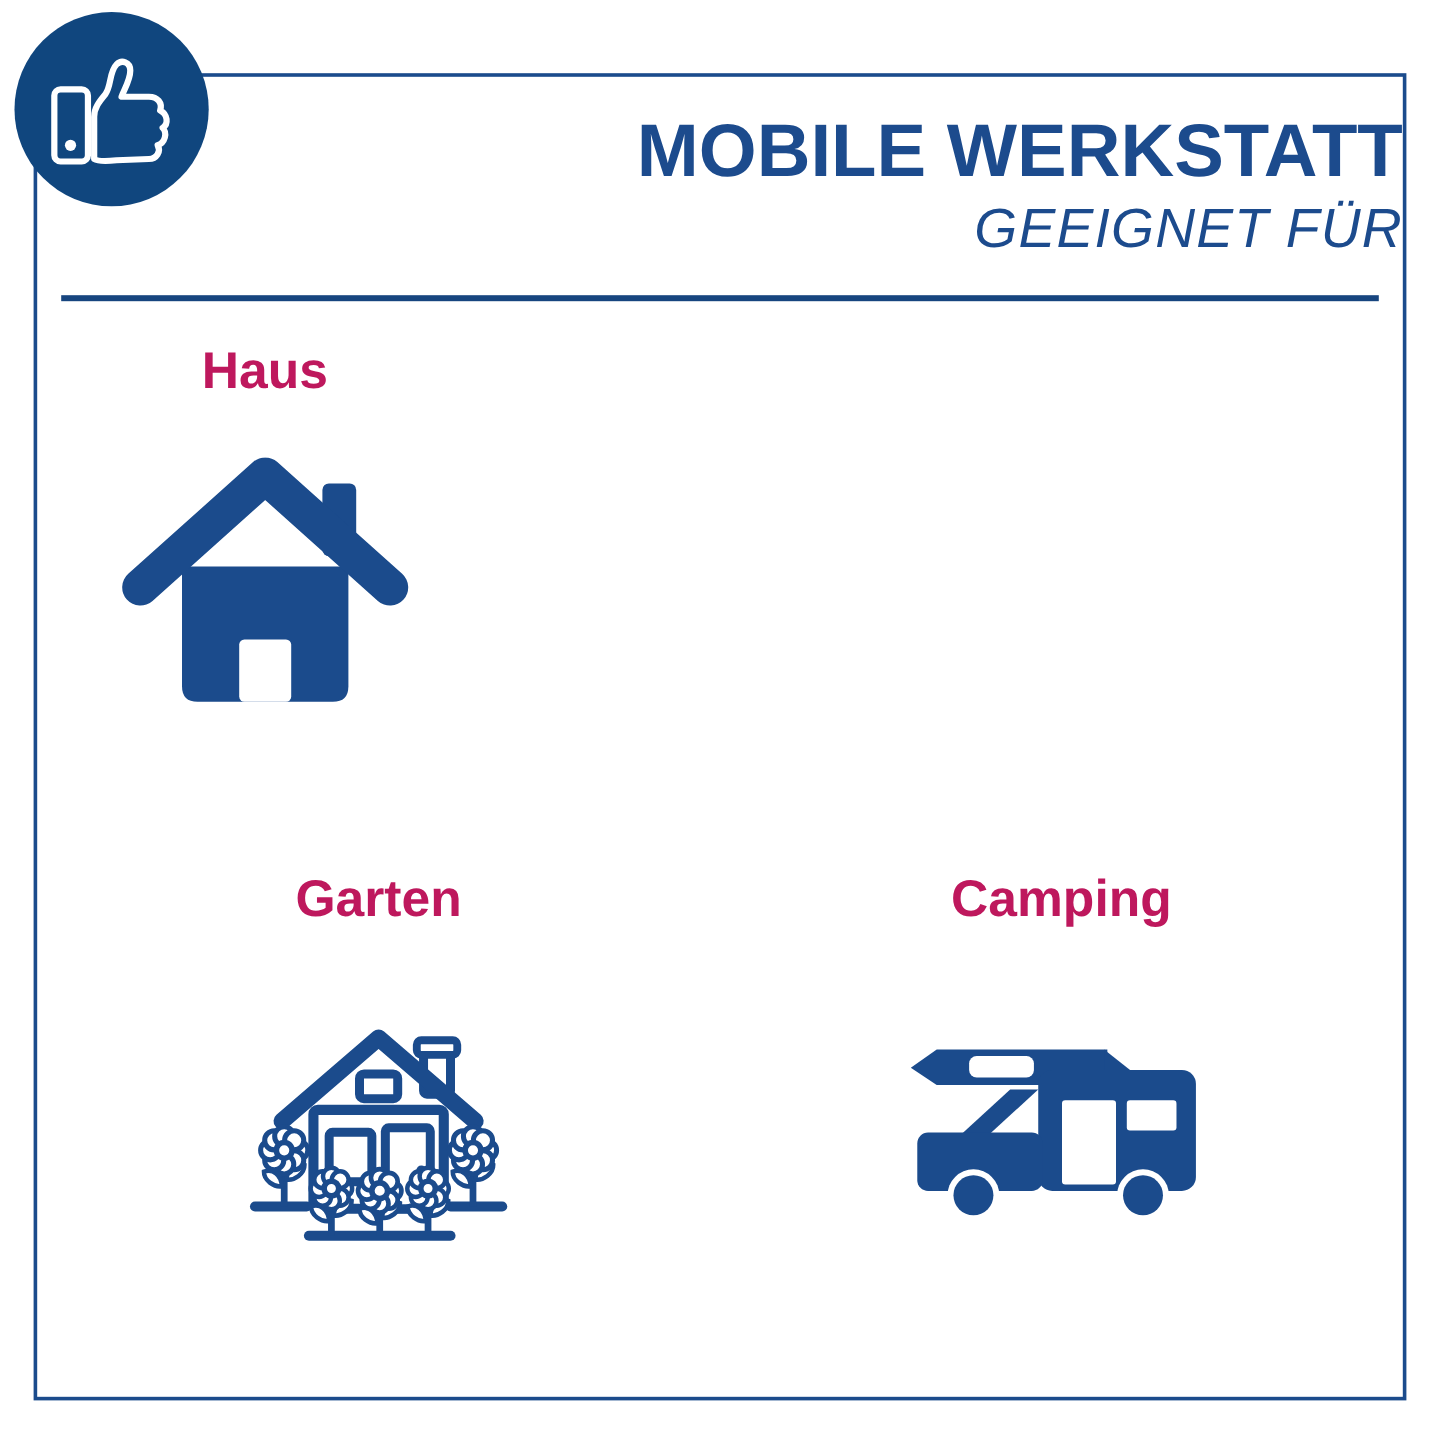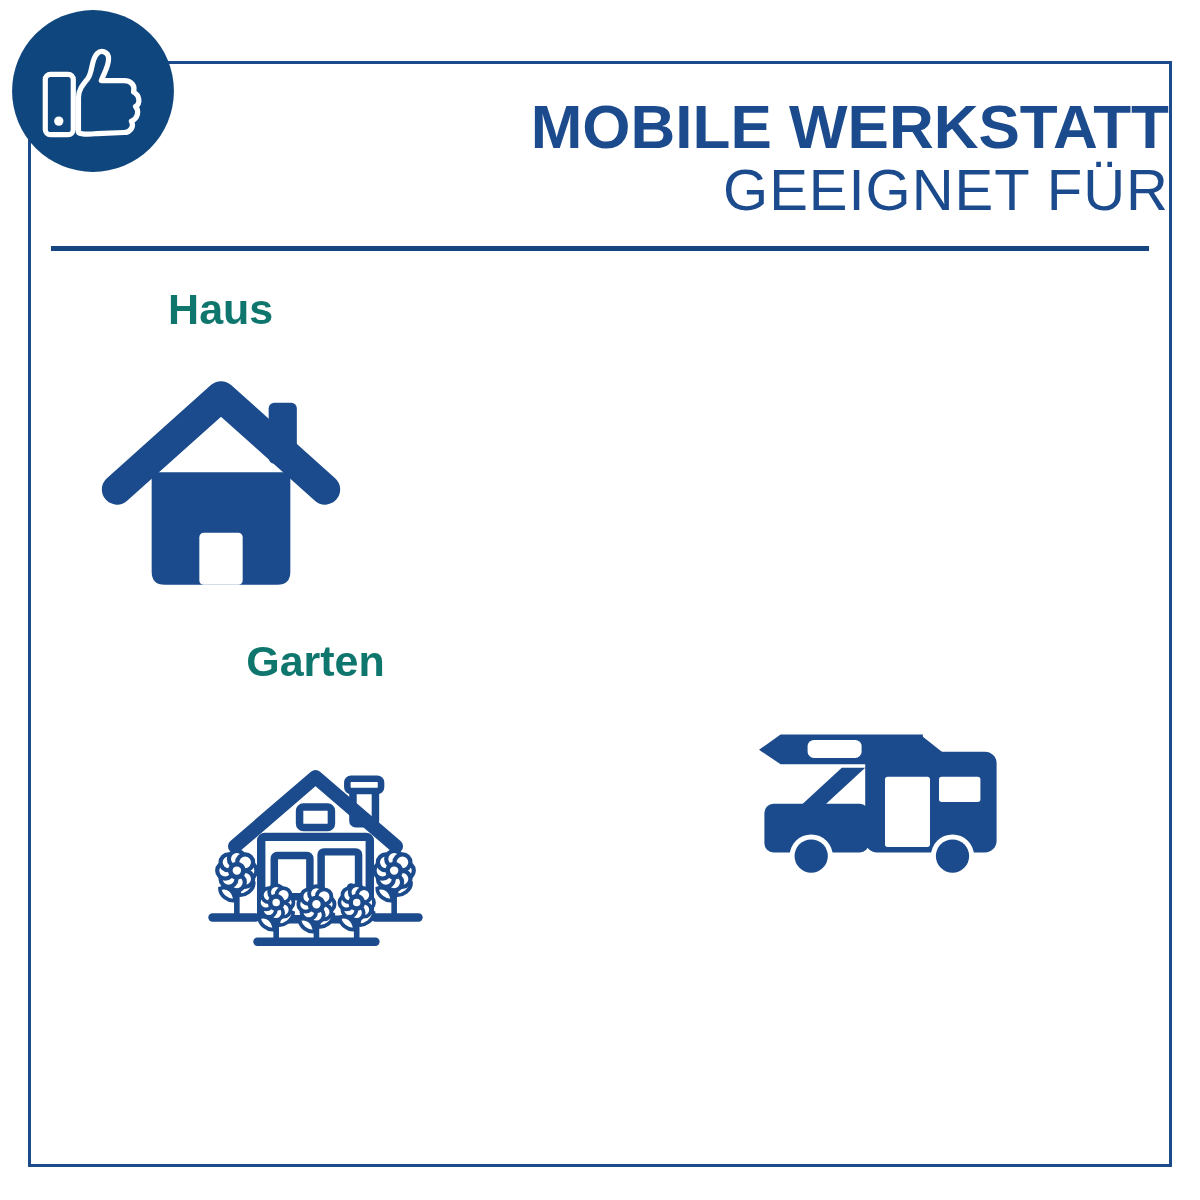--- a/index.html
+++ b/index.html
@@ -13,36 +13,36 @@
   }
   .badge{
     position:absolute;left:10px;top:8px;width:166px;height:166px;z-index:5;
   }
   .title-wrap{ text-align:right;margin-top:28px; }
   .title{
     font-size:62px;font-weight:700;color:#1c4b8d;letter-spacing:0px;
     line-height:70px;margin:0;
   }
   .subtitle{
-    font-size:58px;font-weight:400;color:#1c4b8d;letter-spacing:1px;
-    line-height:56px;margin:0;
+    font-size:46px;font-weight:400;color:#1c4b8d;letter-spacing:1px;
+    line-height:56px;margin:0;font-style:italic;
   }
   .divider{
     height:5px;background:#17457f;border:none;
     margin:28px 20px 0 20px;
   }
   .row{ display:flex;width:100%; }
   .row1 .cell{ width:33.333%; }
   .row2 .cell{ width:50%; }
   .cell{ display:flex;flex-direction:column;align-items:center; }
   .cat-label{
-    font-size:43px;font-weight:700;color:#0f766e;line-height:52px;
+    font-size:43px;font-weight:700;color:#be185d;line-height:52px;
   }
   .row1{ margin-top:32px; }
-  .row2{ }
+  .row2{ margin-top:88px; }
   .icon-box{
     height:292px;display:flex;align-items:center;justify-content:center;
     margin-top:8px;
   }
   .row2 .icon-box{ height:310px; }
   svg{ display:block; }
 </style>
 </head>
 <body>
 
@@ -164,20 +164,21 @@
               <circle cx="204" cy="132" r="7"></circle>
               <circle cx="78" cy="166" r="6.5"></circle>
               <circle cx="121" cy="168" r="7"></circle>
               <circle cx="164" cy="166" r="6.5"></circle>
             </g>
           </svg>
         </div>
       </div>
 
       <div class="cell">
+        <div class="cat-label">Camping</div>
         <div class="icon-box">
           <svg width="270" height="176" viewBox="0 0 300 195">
             <g fill="#1b4b8c">
 
               <path d="M10,44 L34,27 L192,27 L192,60 L34,60 Z"></path>
 
               <path d="M189,27 L218,50 L189,50 Z"></path>
 
               <rect x="128" y="46" width="146" height="112" rx="13"></rect>
 

